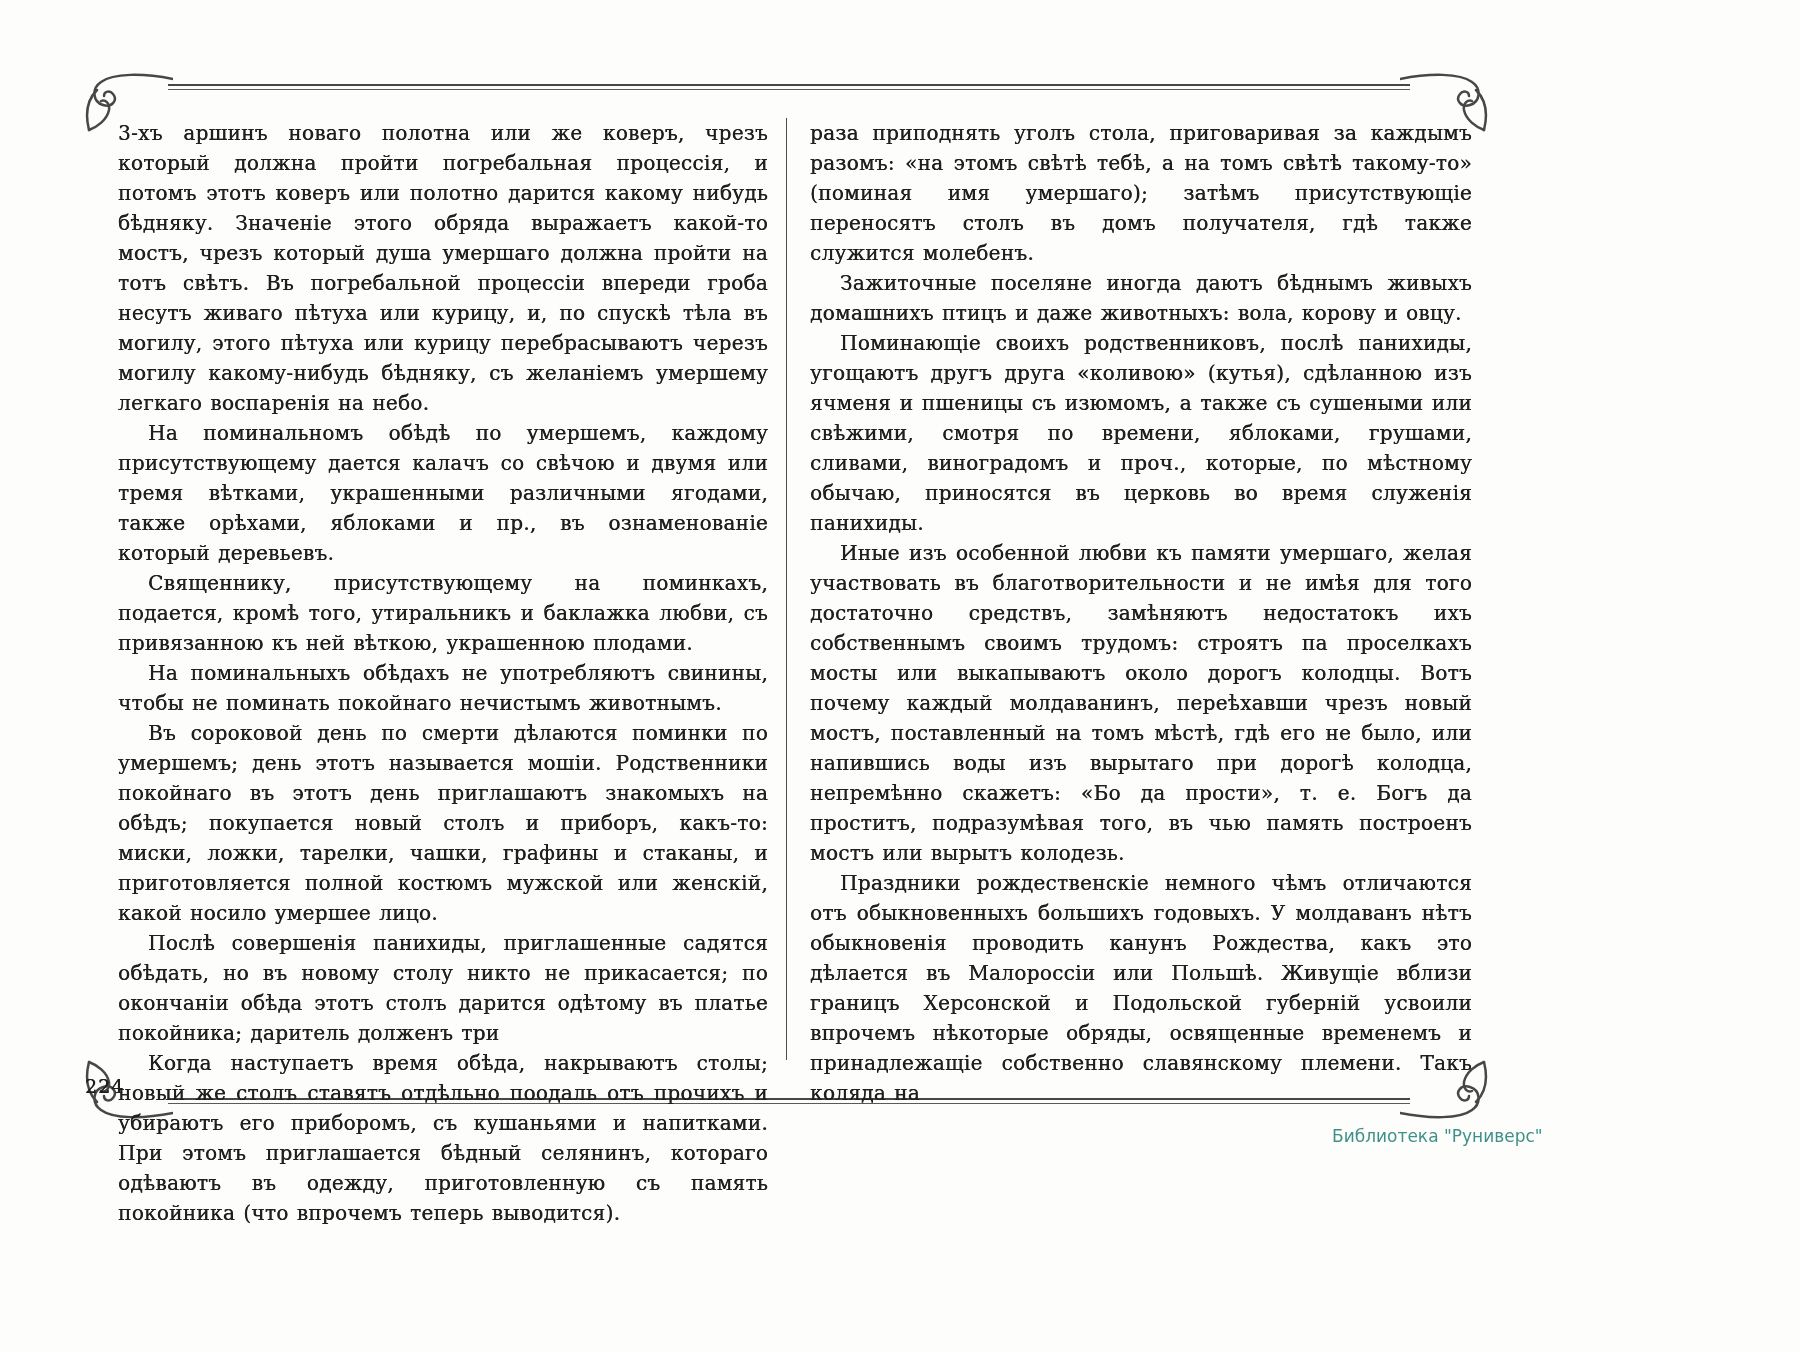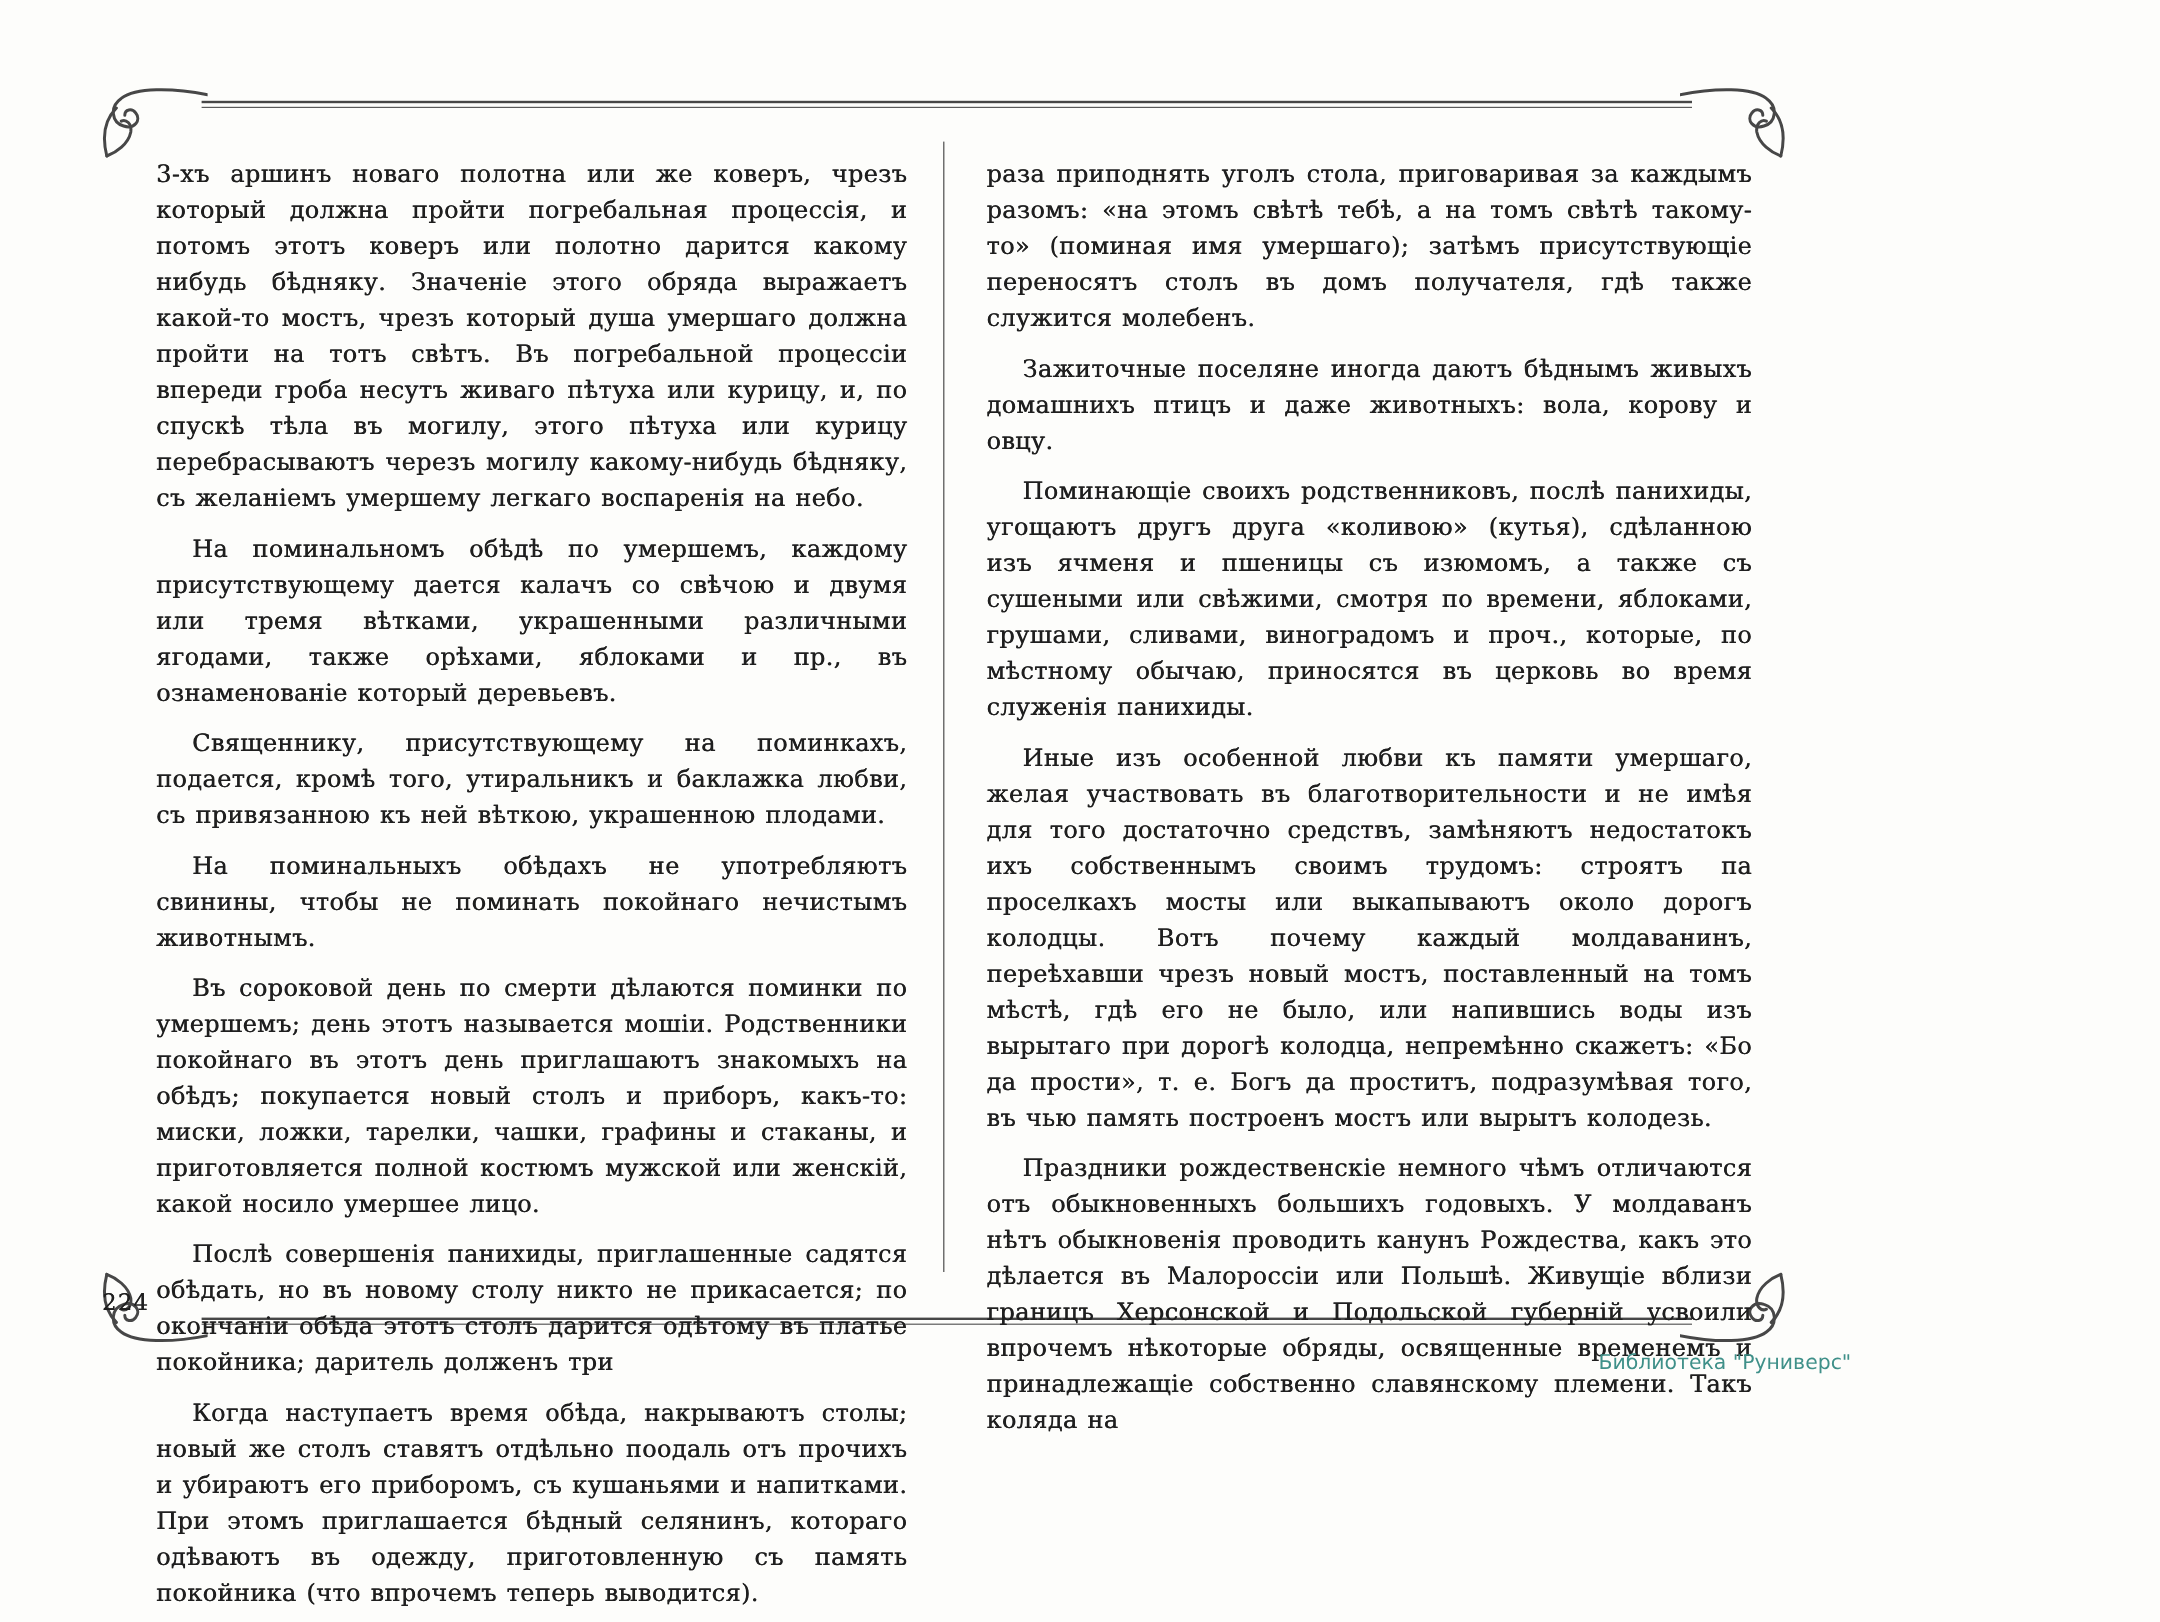--- a/index.html
+++ b/index.html
@@ -27,21 +27,21 @@
   .column{
     position:absolute;top:118px;
     font-size:20px;line-height:30px;
     text-align:justify;
     letter-spacing:0.3px;
     word-spacing:1.5px;
     text-shadow:0.35px 0 0 #1f1f1f;
   }
   .col-left{left:118px;width:650px;}
   .col-right{left:810px;width:662px;}
-  .column p{margin:12px;text-indent:30px;}
+  .column p{margin:0;text-indent:30px;}
   .column p.no-indent{text-indent:0;}
   .divider{
     position:absolute;left:786px;top:118px;
     width:1px;height:942px;background:#4d4d4d;
   }
   .page-number{
     position:absolute;left:85px;width:1407px;top:1075px;
     text-align:left;font-size:19px;letter-spacing:1px;
     text-shadow:0.3px 0 0 #1f1f1f;
   }

